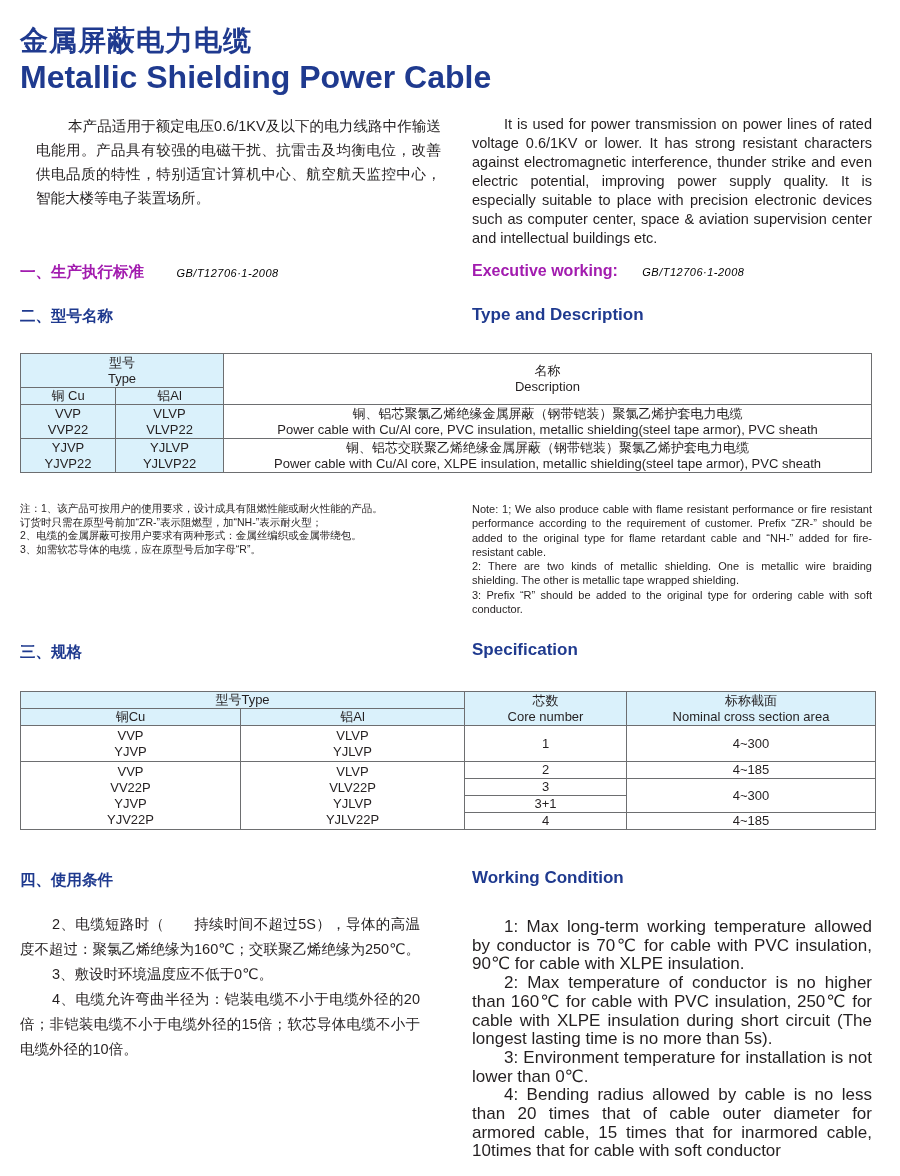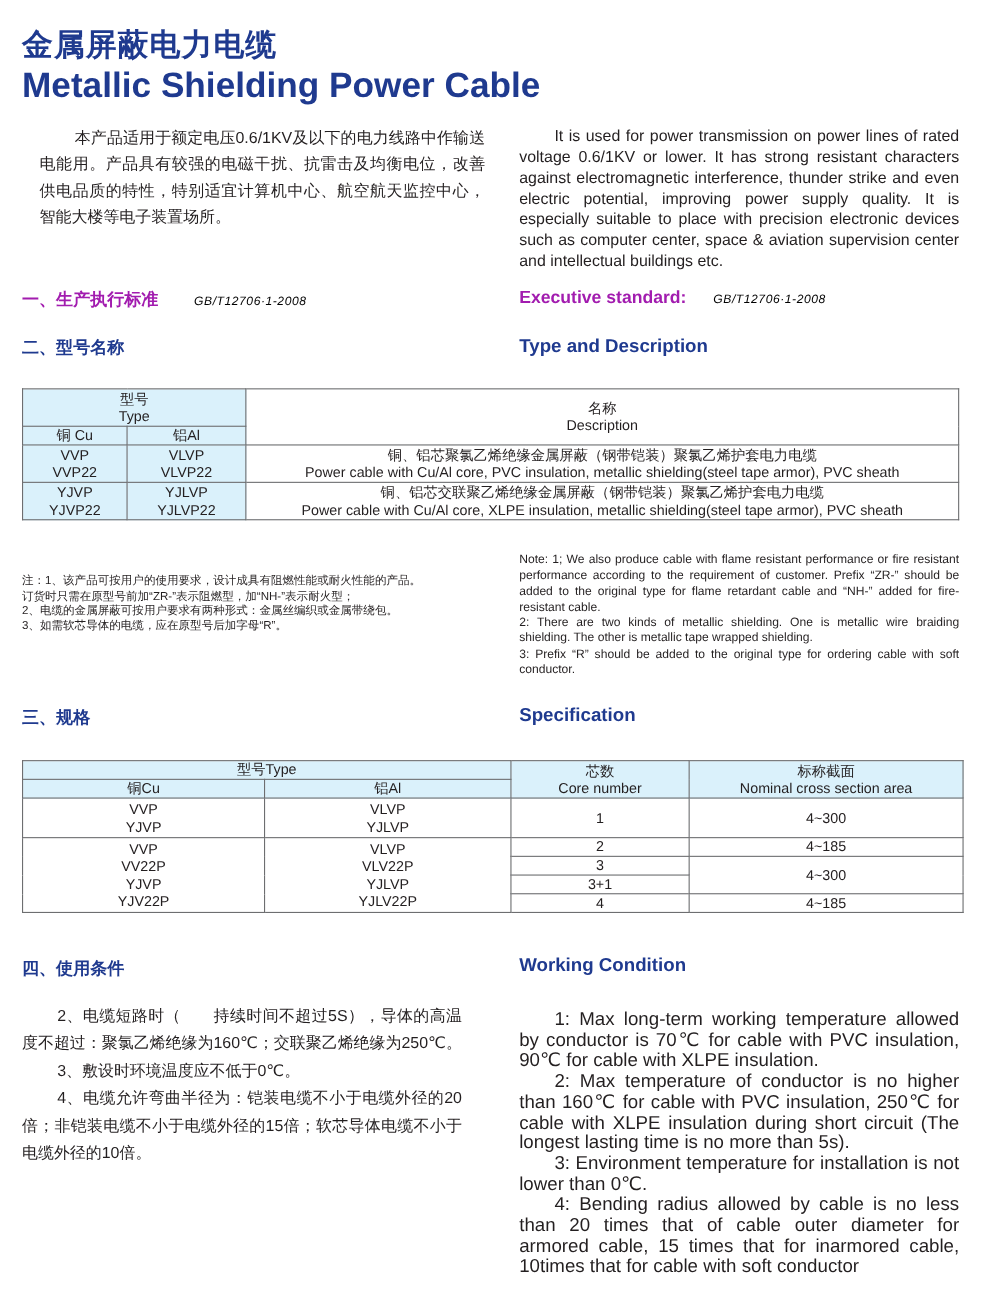--- a/index.html
+++ b/index.html
@@ -10,41 +10,41 @@
   .para-cn { left: 36px; top: 114px; width: 405px; font-size: 14.5px; line-height: 24px; text-align: justify; }
   .para-en { left: 472px; top: 115px; width: 400px; font-size: 14.5px; line-height: 19px; text-align: justify; }
   .indent { text-indent: 32px; }
   .sec-red { font-size: 15.5px; font-weight: bold; color: #a21caf; }
   .sec-std { font-size: 11px; color: #000000; letter-spacing: 0.5px; font-style: italic; }
   .sec-blue-cn { font-size: 15.5px; font-weight: bold; color: #1f3a8f; }
   .sec-blue-en { font-size: 17px; font-weight: bold; color: #1f3a8f; }
   table { border-collapse: collapse; position: absolute; font-size: 13px; color: #231f20; }
   td { border: 1px solid #6d6e70; text-align: center; padding: 0 2px; line-height: 16px; vertical-align: middle; }
   td.hd { background: #daf1fb; }
-  .note-cn { left: 20px; top: 522px; width: 450px; font-size: 10.5px; line-height: 13.5px; }
+  .note-cn { left: 20px; top: 502px; width: 450px; font-size: 10.5px; line-height: 13.5px; }
   .note-en { left: 472px; top: 502px; width: 400px; font-size: 11px; line-height: 14.3px; text-align: justify; }
   .cond-cn { left: 20px; top: 912px; width: 400px; font-size: 14.5px; line-height: 25px; text-align: justify; }
   .cond-en { left: 472px; top: 918px; width: 400px; font-size: 17px; line-height: 18.7px; text-align: justify; }
   .cond-en p, .cond-cn p { margin: 0; }
 </style>
 </head>
 <body>
 
 <div class="abs title-cn">金属屏蔽电力电缆</div>
 <div class="abs title-en">Metallic Shielding Power Cable</div>
 
 <div class="abs para-cn indent">本产品适用于额定电压0.6/1KV及以下的电力线路中作输送电能用。产品具有较强的电磁干扰、抗雷击及均衡电位，改善供电品质的特性，特别适宜计算机中心、航空航天监控中心，智能大楼等电子装置场所。</div>
 <div class="abs para-en indent">It is used for power transmission on power lines of rated voltage 0.6/1KV or lower. It has strong resistant characters against electromagnetic interference, thunder strike and even electric potential, improving power supply quality. It is especially suitable to place with precision electronic devices such as computer center, space &amp; aviation supervision center and intellectual buildings etc.</div>
 
 <div class="abs" style="left:20px; top:262px;">
   <span class="sec-red">一、生产执行标准</span>
   <span class="sec-std" style="margin-left:28px;">GB/T12706·1-2008</span>
 </div>
 <div class="abs" style="left:472px; top:262px;">
-  <span class="sec-red" style="font-size:16px;">Executive standard:</span>
+  <span class="sec-red" style="font-size:16px;">Executive working:</span>
   <span class="sec-std" style="margin-left:20px;">GB/T12706·1-2008</span>
 </div>
 
 <div class="abs sec-blue-cn" style="left:20px; top:306px;">二、型号名称</div>
 <div class="abs sec-blue-en" style="left:472px; top:305px;">Type and Description</div>
 
 <table style="left:20px; top:353px; width:852px;padding-left:36px;">
   <colgroup>
       <col style="width:95px">
       <col style="width:108px">

